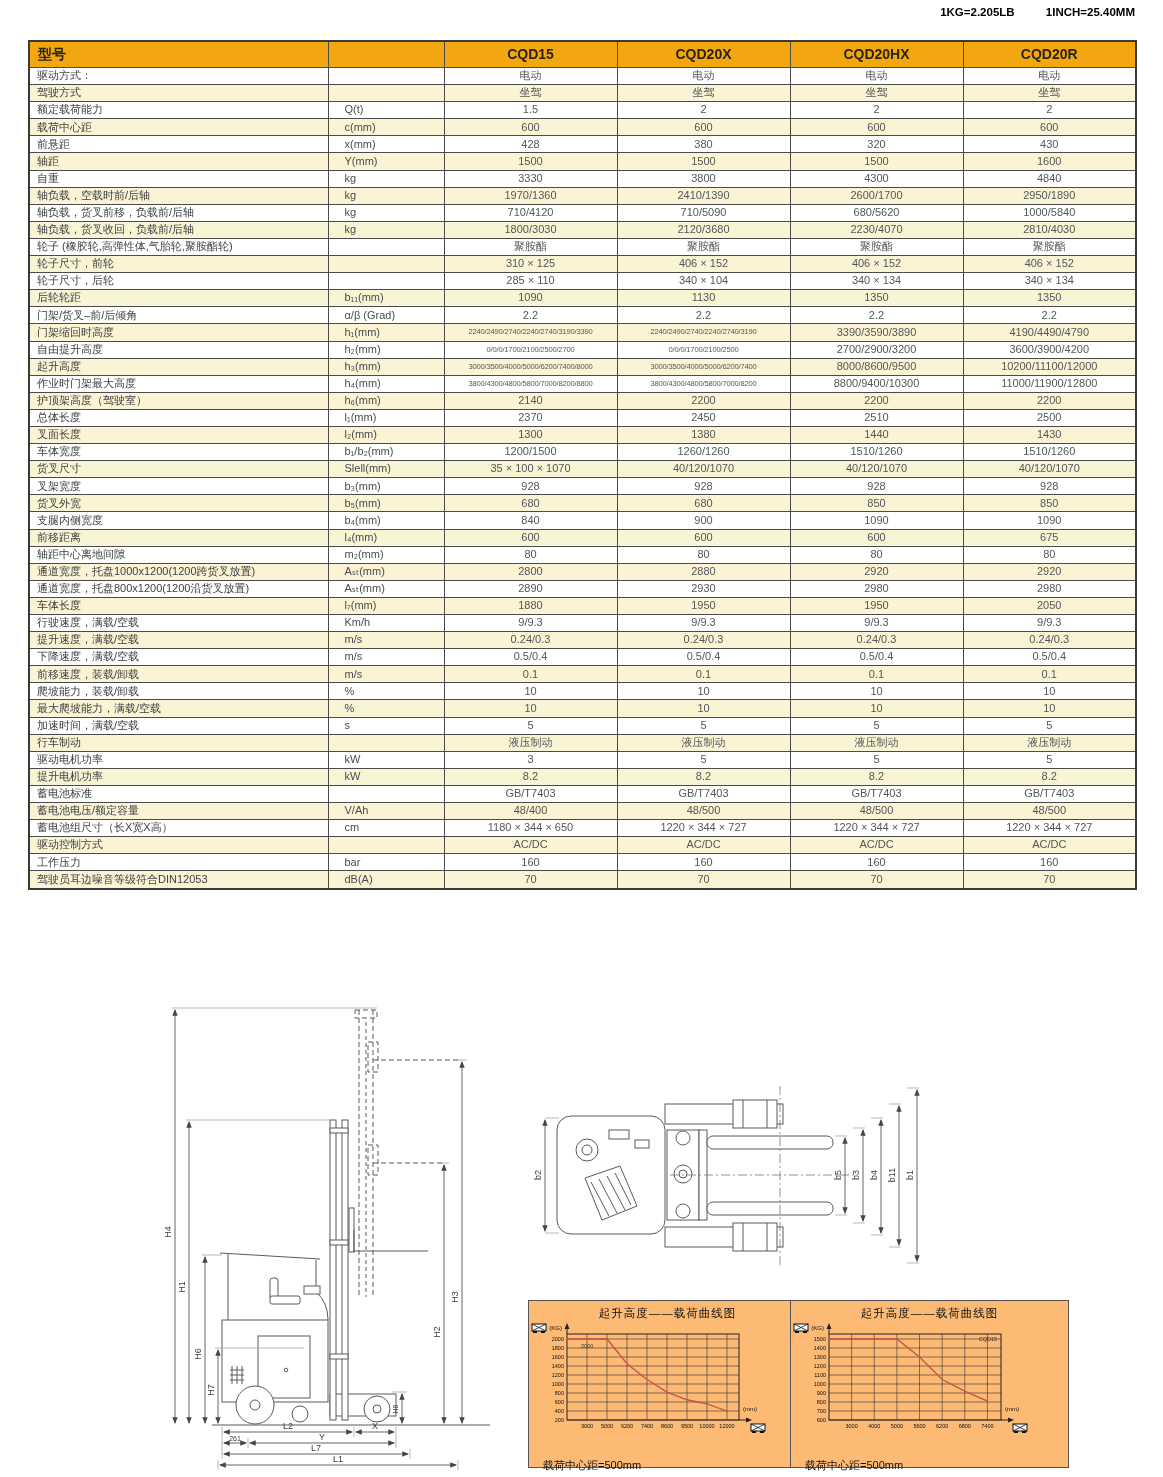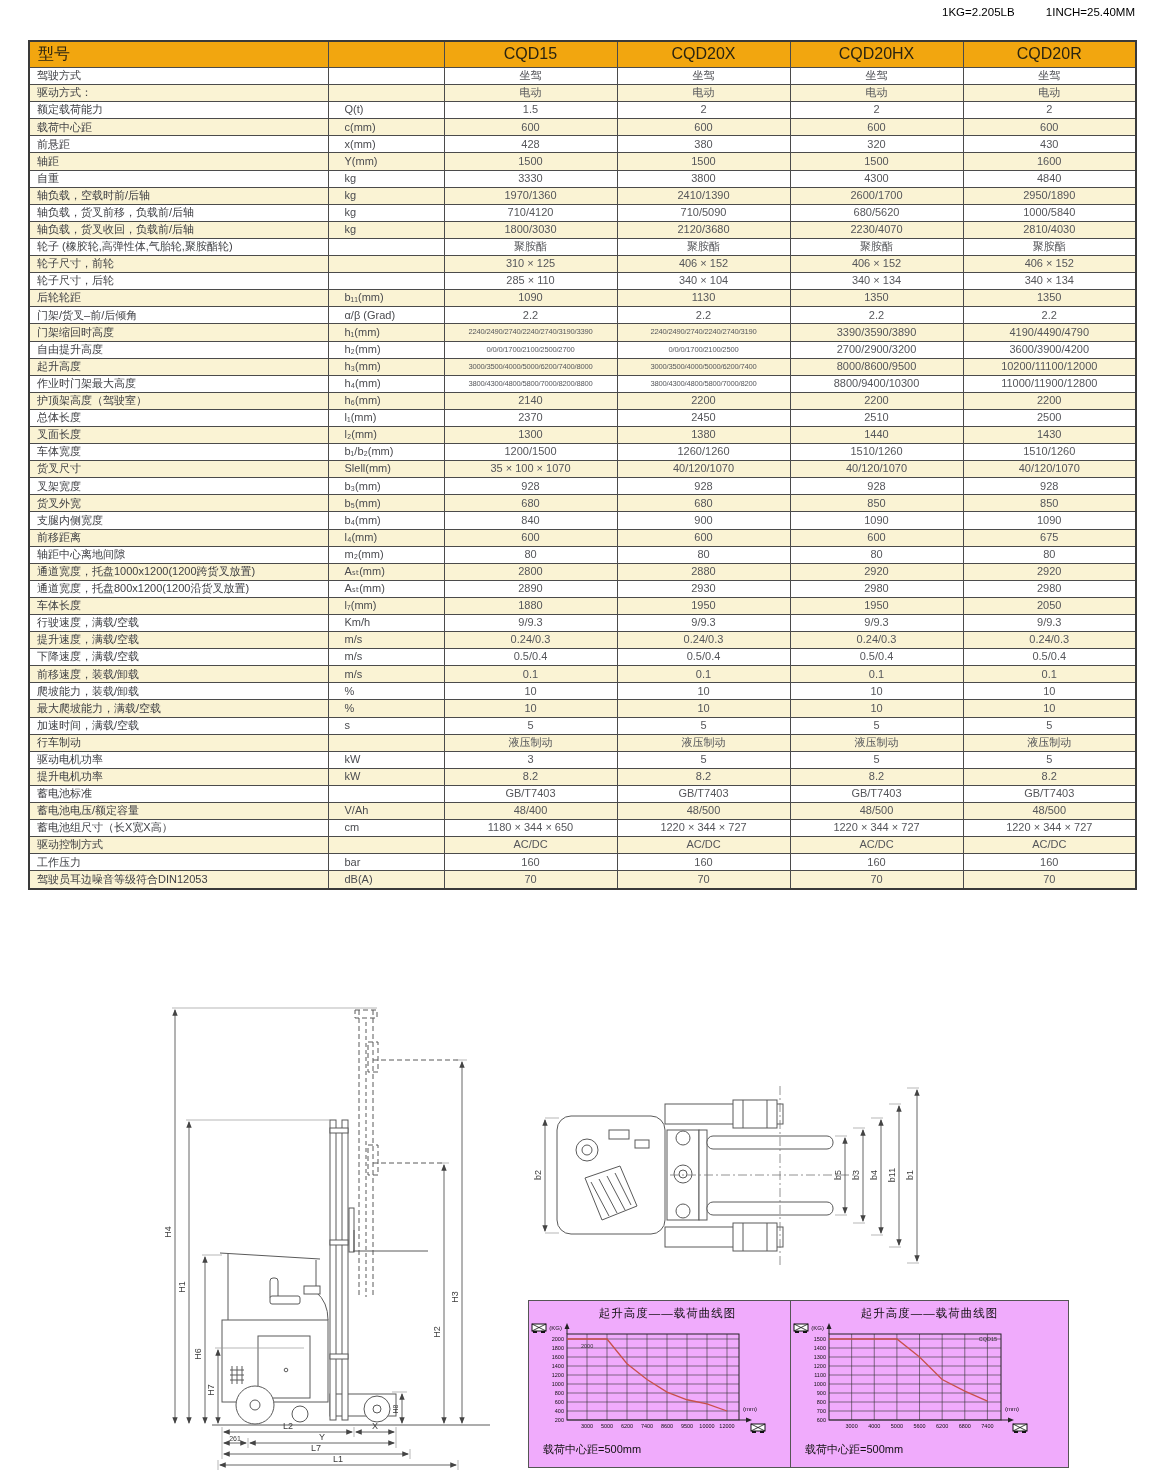--- a/index.html
+++ b/index.html
@@ -1,47 +1,47 @@
 <!DOCTYPE html>
 <html><head>
 <meta charset="utf-8">
 <style>
   html,body{margin:0;padding:0;}
   body{width:1163px;height:1477px;position:relative;background:#ffffff;
        font-family:"Liberation Sans","DejaVu Sans",sans-serif;color:#333;}
-  .conv-note{position:absolute;top:6px;right:28px;font-size:11.5px;font-weight:normal;color:#000;}
+  .conv-note{position:absolute;top:6px;right:28px;font-size:11.5px;font-weight:bold;color:#000;}
   .conv-note span{margin-left:28px;}
   
   table.spec{position:absolute;left:28px;top:40px;width:1107px;border-collapse:collapse;
              table-layout:fixed;border:2px solid #3a3a3a;}
   table.spec th,table.spec td{border:1px solid #4b4b4b;line-height:1.05;overflow:hidden;white-space:nowrap;}
-  table.spec thead th{background:#F2A60F;height:23px;font-size:16px;color:#2a2410;font-weight:normal;text-align:center;}
+  table.spec thead th{background:#F2A60F;height:23px;font-size:14px;color:#2a2410;font-weight:bold;text-align:center;}
   table.spec thead th.first{text-align:left;padding-left:8px;}
   table.spec tbody td{height:16.1px;font-size:11px;color:#55565a;padding:0 3px;}
   table.spec tbody td.lbl{text-align:left;color:#3e3f43;padding-left:7px;}
   table.spec tbody td.unit{text-align:left;padding-left:16px;color:#4a4b4f;}
   table.spec tbody td.val{text-align:center;}
   table.spec tbody td.small{font-size:7.6px;letter-spacing:-0.2px;margin-left:41px;}
   table.spec tbody tr:nth-child(even){background:#FAF3D4;}
   table.spec tbody tr:nth-child(odd){background:#ffffff;}
   
   .draw{position:absolute;}
   .dr{stroke:#5a5a5a;fill:none;stroke-width:1;}
   .drf{stroke:#5a5a5a;fill:#ffffff;stroke-width:1;}
   .dash{stroke-dasharray:5 3;}
   .dashf{stroke-dasharray:4 3;}
   .cl{stroke:#777;stroke-width:0.8;stroke-dasharray:9 3 2 3;fill:none;}
   .ext{stroke:#999;stroke-width:0.7;}
   .dim{stroke:#555;stroke-width:0.9;marker-start:url(#ar);marker-end:url(#ar);}
   text.dl{font-size:9px;fill:#3c3c3c;}
   text.dls{font-size:7px;fill:#3c3c3c;}
   
-  .chartbox{position:absolute;width:279px;height:168px;border:1.5px solid #555;background:#f0abfc;box-sizing:border-box;}
+  .chartbox{position:absolute;width:279px;height:168px;border:1.5px solid #555;background:#fdba74;box-sizing:border-box;}
   .chartbox .ct{font-size:11.5px;color:#111;text-align:center;margin-top:5px;letter-spacing:1px;}
-  .chartbox .cc{font-size:11px;color:#111;margin-left:14px;margin-top:0px;}
+  .chartbox .cc{font-size:11px;color:#111;margin-left:14px;margin-top:16px;}
   .chartbox svg{display:block;margin-top:1px;}
 </style>
 </head>
 <body>
 
 <div class="conv-note">
   <span>1KG=2.205LB</span>
   <span>1INCH=25.40MM</span>
 </div>
 
@@ -59,34 +59,34 @@
       <th class="first">型号</th>
       <th></th>
       <th>CQD15</th>
       <th>CQD20X</th>
       <th>CQD20HX</th>
       <th>CQD20R</th>
     </tr>
   </thead>
   <tbody id="tbody">
       <tr>
+        <td class="lbl">驱动方式：</td>
+        <td class="unit"></td>
+        <td class="val">电动</td>
+        <td class="val">电动</td>
+        <td class="val">电动</td>
+        <td class="val">电动</td>
+      </tr>
+      <tr>
         <td class="lbl">驾驶方式</td>
         <td class="unit"></td>
         <td class="val">坐驾</td>
         <td class="val">坐驾</td>
         <td class="val">坐驾</td>
         <td class="val">坐驾</td>
-      </tr>
-      <tr>
-        <td class="lbl">驱动方式：</td>
-        <td class="unit"></td>
-        <td class="val">电动</td>
-        <td class="val">电动</td>
-        <td class="val">电动</td>
-        <td class="val">电动</td>
       </tr>
       <tr>
         <td class="lbl">额定载荷能力</td>
         <td class="unit">Q(t)</td>
         <td class="val">1.5</td>
         <td class="val">2</td>
         <td class="val">2</td>
         <td class="val">2</td>
       </tr>
       <tr>

